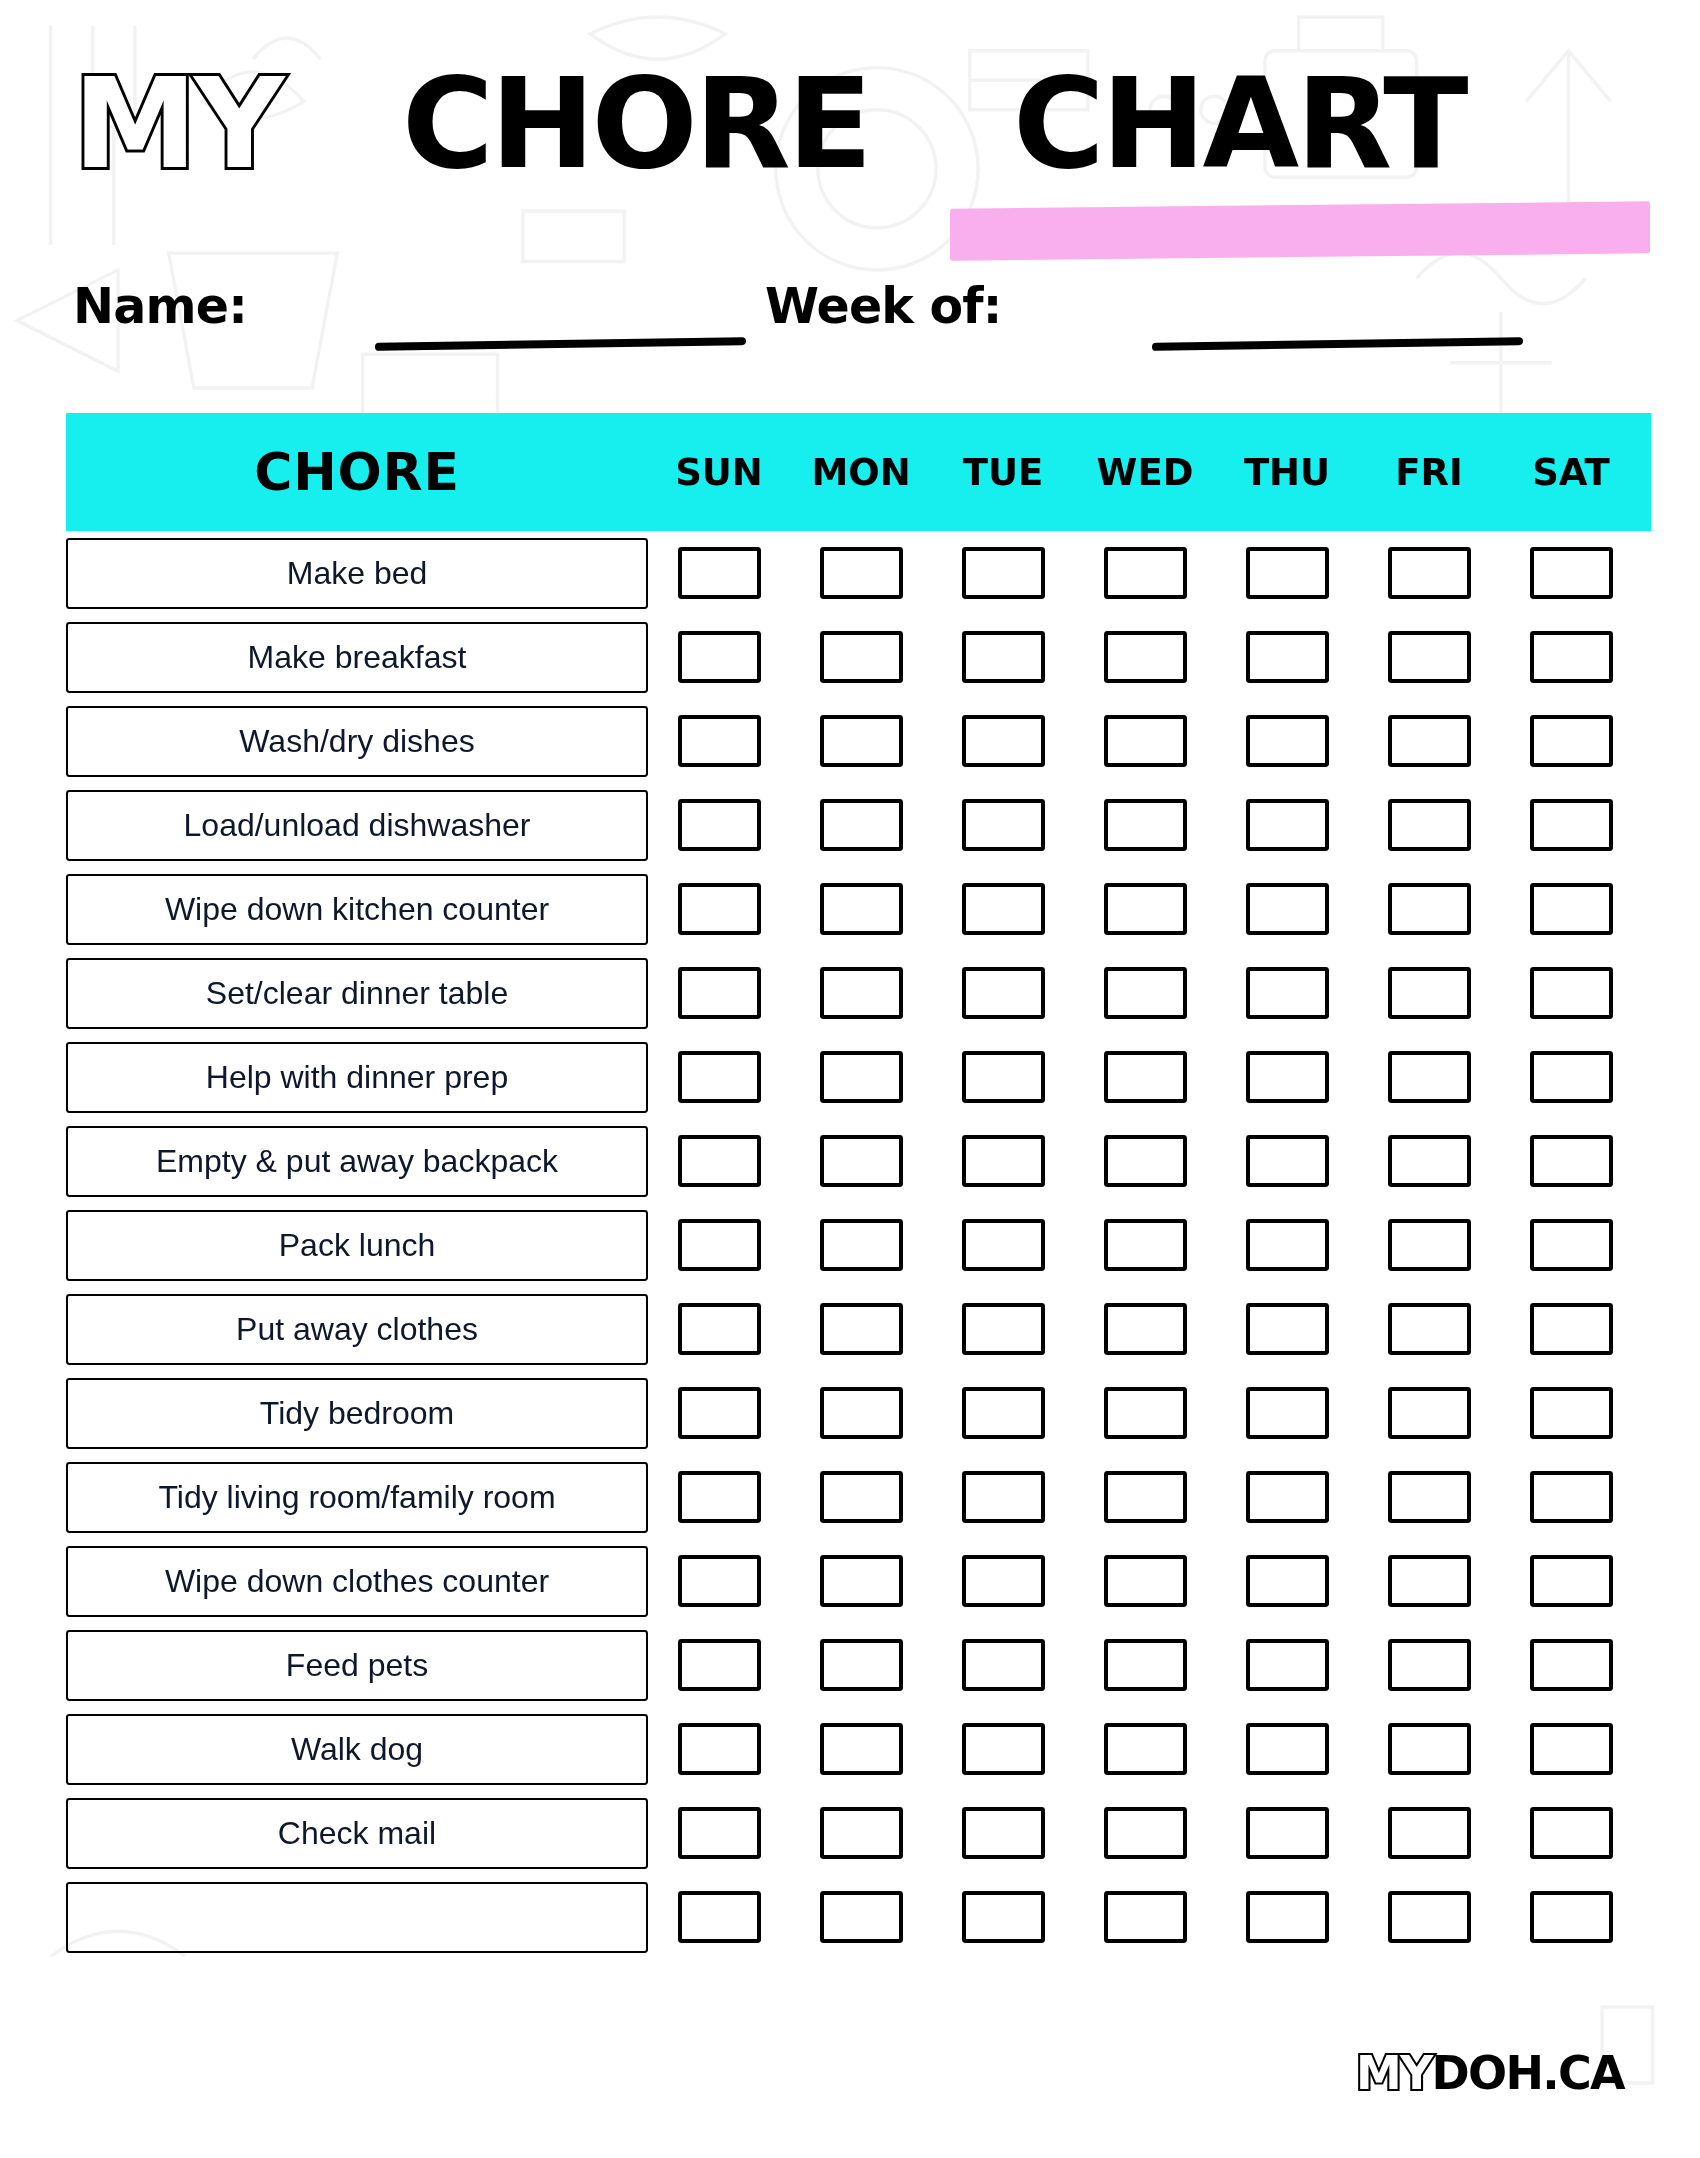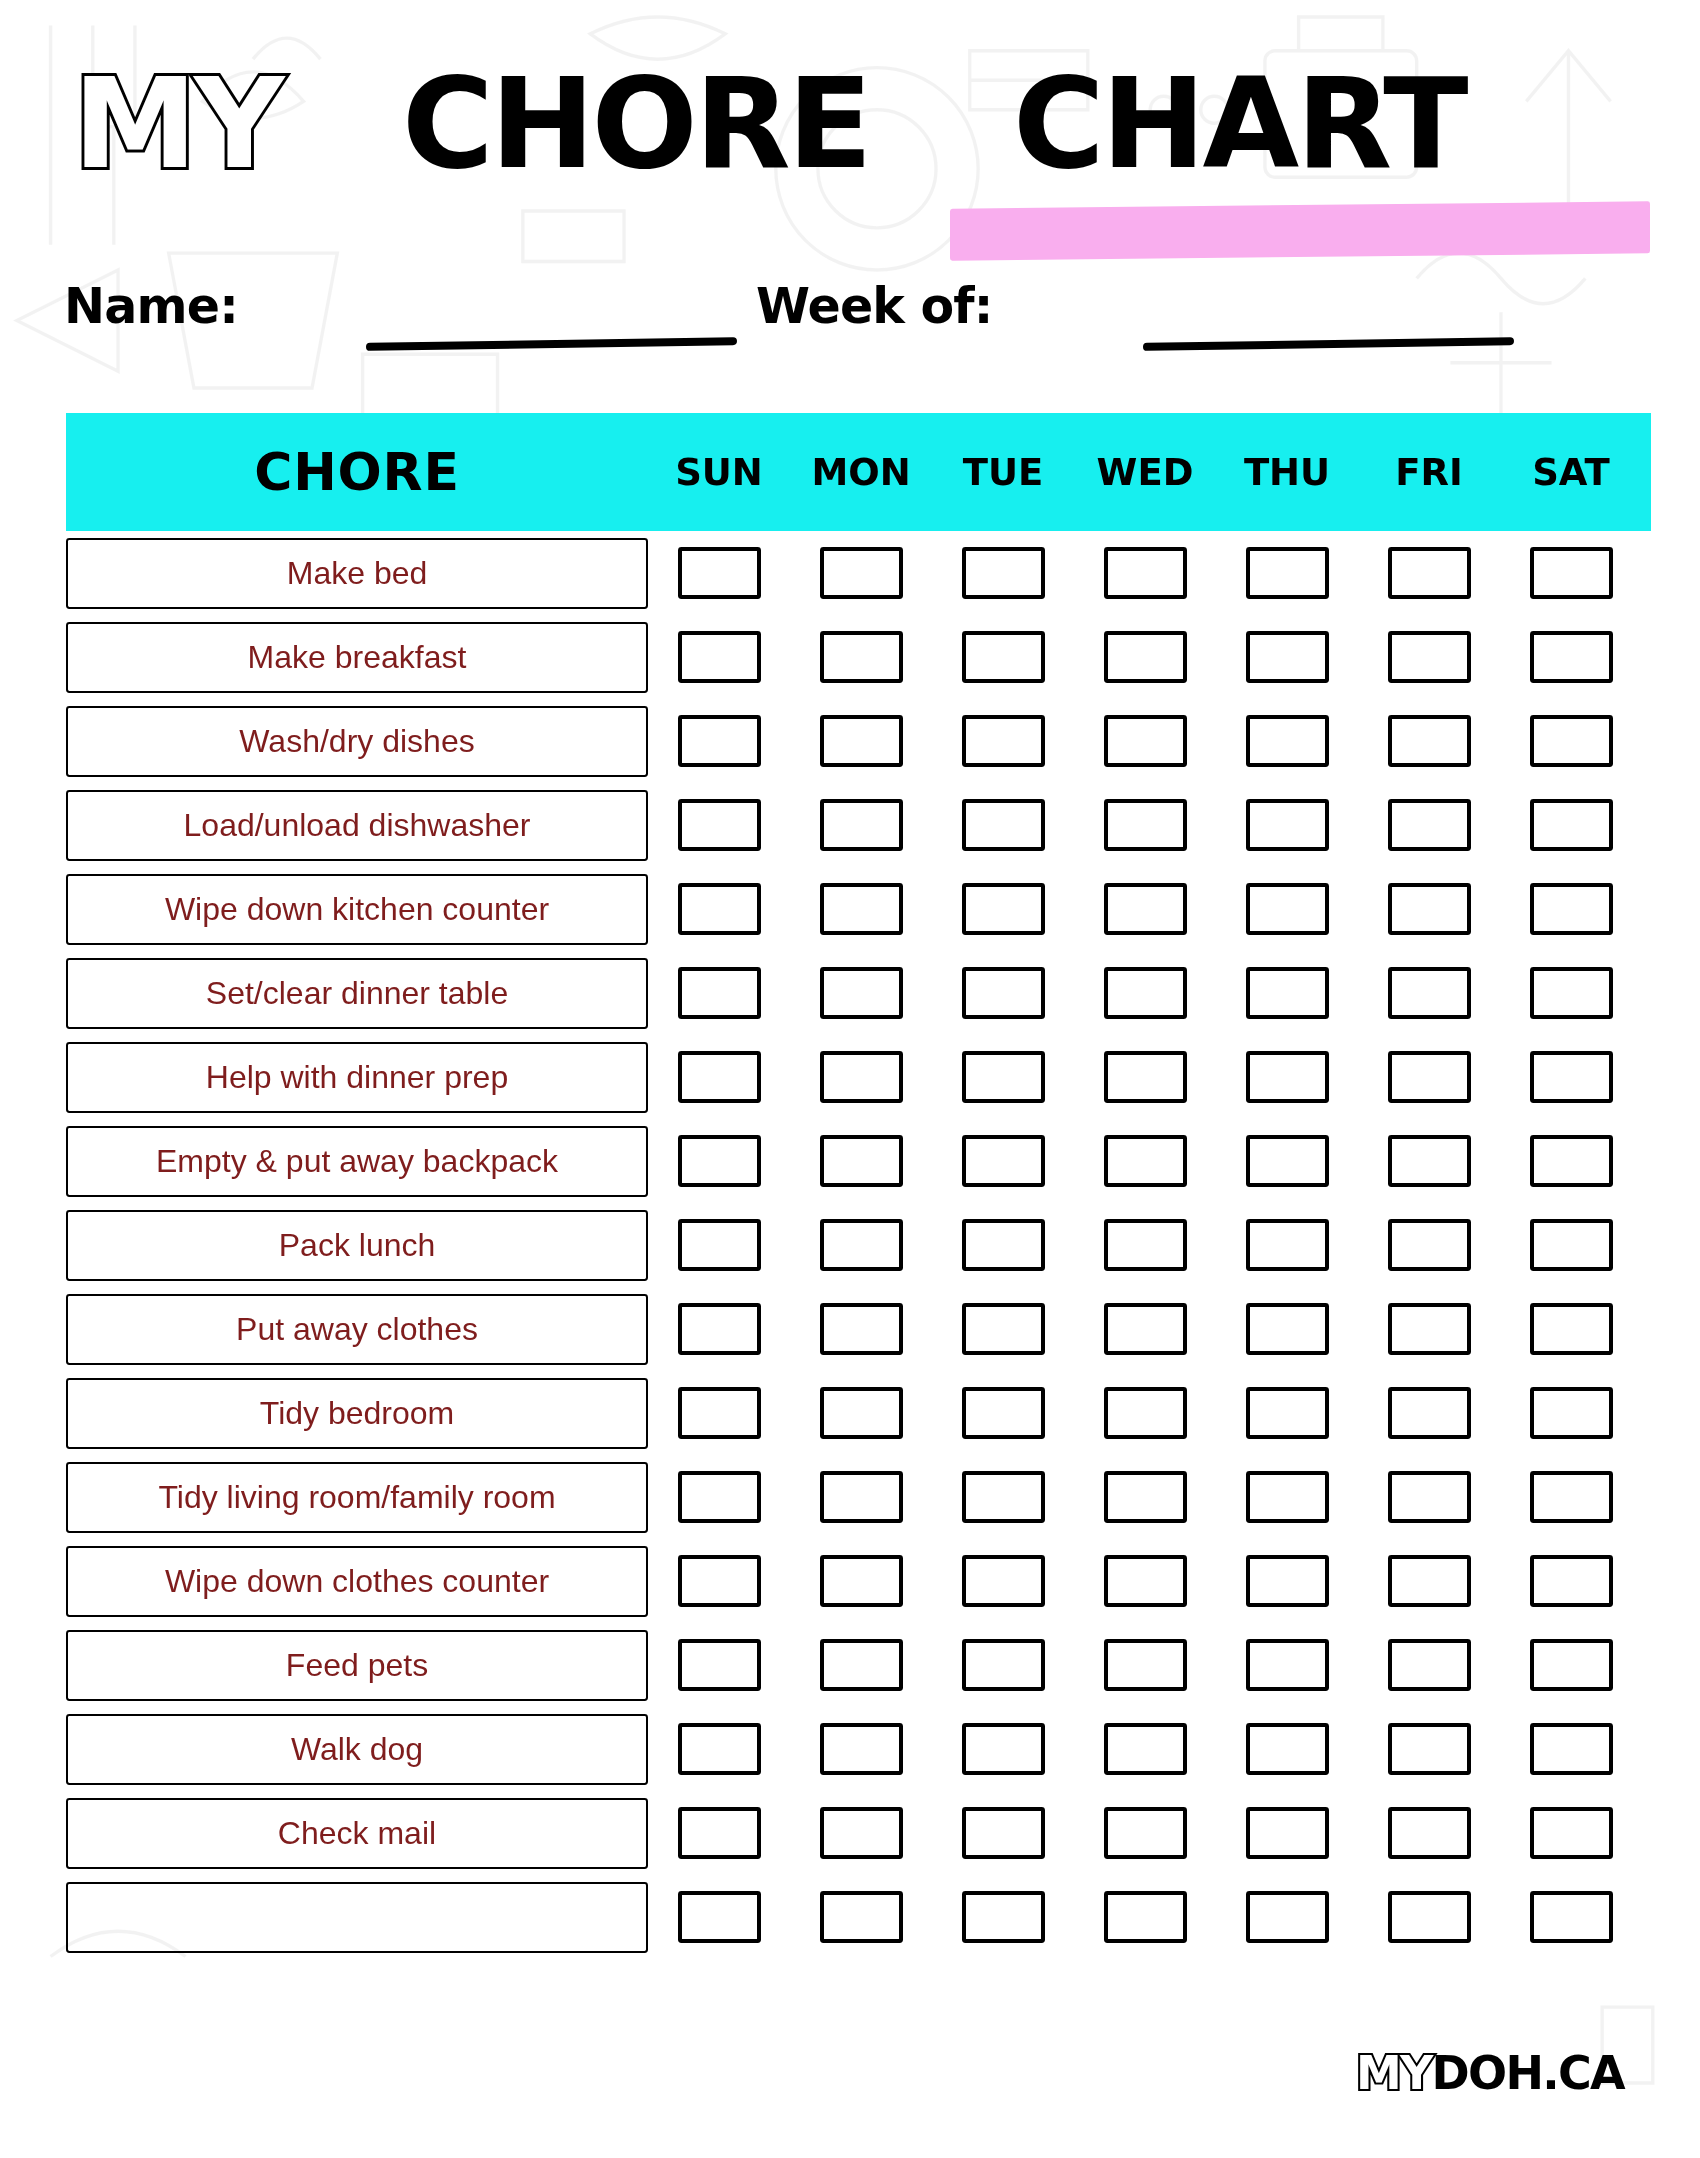--- a/index.html
+++ b/index.html
@@ -69,21 +69,21 @@
   }
   #title-chart {
     color: #000000;
     left: 940px;
     z-index: 3;
   }
 
   
   #meta-row {
     position: absolute;
-    left: 64px;
+    left: 73px;
     top: 278px;
     width: 1569px;
     height: 76px;
   }
   .meta-label {
     position: absolute;
     top: 0;
     font-size: 49px;
     font-weight: 900;
     font-family: "DejaVu Sans", sans-serif;
@@ -145,21 +145,21 @@
   .chore-cell {
     width: 582px;
     height: 71px;
     margin-left: 0px;
     border: 2.5px solid #000;
     border-radius: 3.4px;
     display: flex;
     align-items: center;
     justify-content: center;
     font-size: 32px;
-    color: #7f1d1d;
+    color: #0f172a;
     font-family: "Liberation Sans", sans-serif;
   }
   .check-cell {
     width: 142px;
     display: flex;
     align-items: center;
     justify-content: center;
   }
   .checkbox {
     width: 83px;

